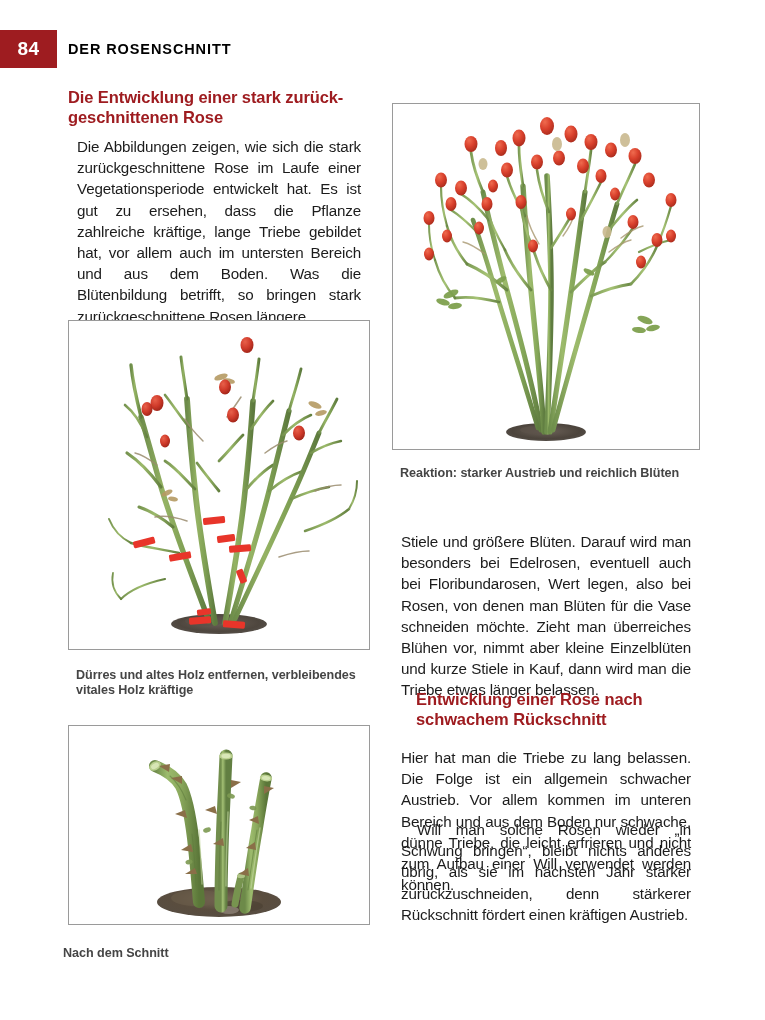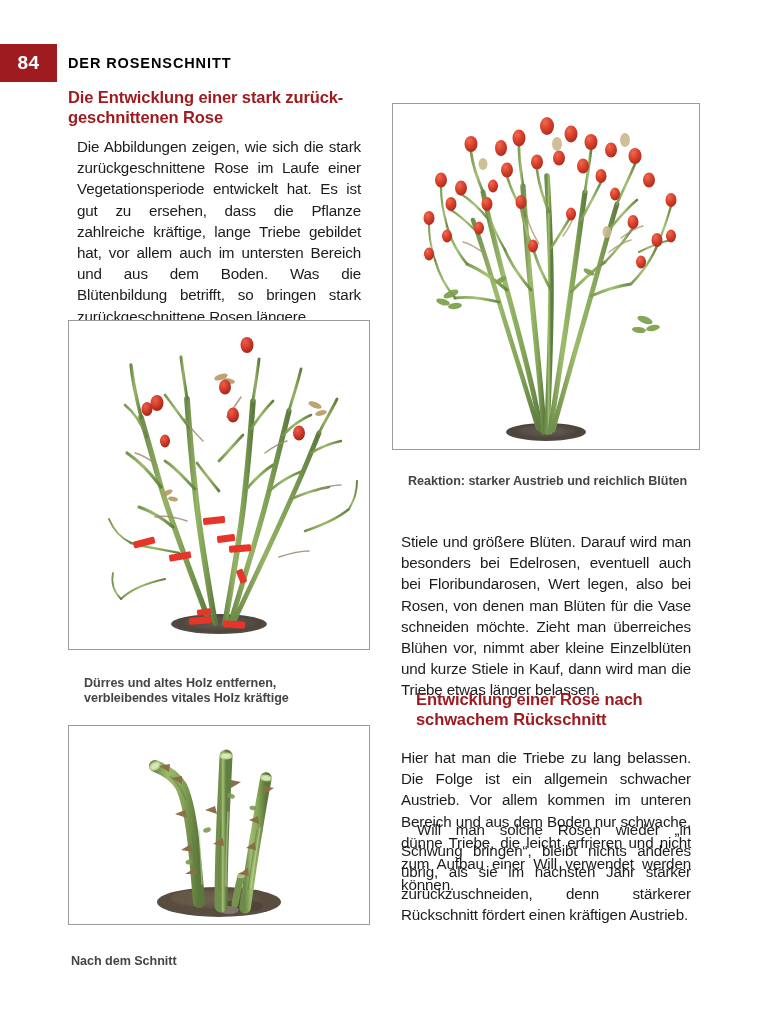--- a/index.html
+++ b/index.html
@@ -13,21 +13,21 @@
     position: relative;
     font-family: "Liberation Sans", sans-serif;
     -webkit-font-smoothing: antialiased;
     overflow: hidden;
   }
 
   
   #page-header {
     position: absolute;
     left: 0;
-    top: 44px;
+    top: 30px;
     width: 614px;
     height: 38px;
   }
   #page-number-badge {
     position: absolute;
     left: 0;
     top: 0;
     width: 57px;
     height: 38px;
     background: #9e1c20;
@@ -70,21 +70,21 @@
     font-size: 15.2px;
     line-height: 21.2px;
     text-align: justify;
     text-justify: inter-word;
     letter-spacing: -0.15px;
     hyphens: manual;
   }
   p.indented { text-indent: 16px; }
 
   p.figure-caption {
-    margin: 16px;
+    margin: 8px;
     color: #454545;
     font-size: 12.6px;
     font-weight: bold;
     line-height: 15.4px;
     letter-spacing: -0.05px;
   }
 
   
   .figure-frame {
     position: absolute;

